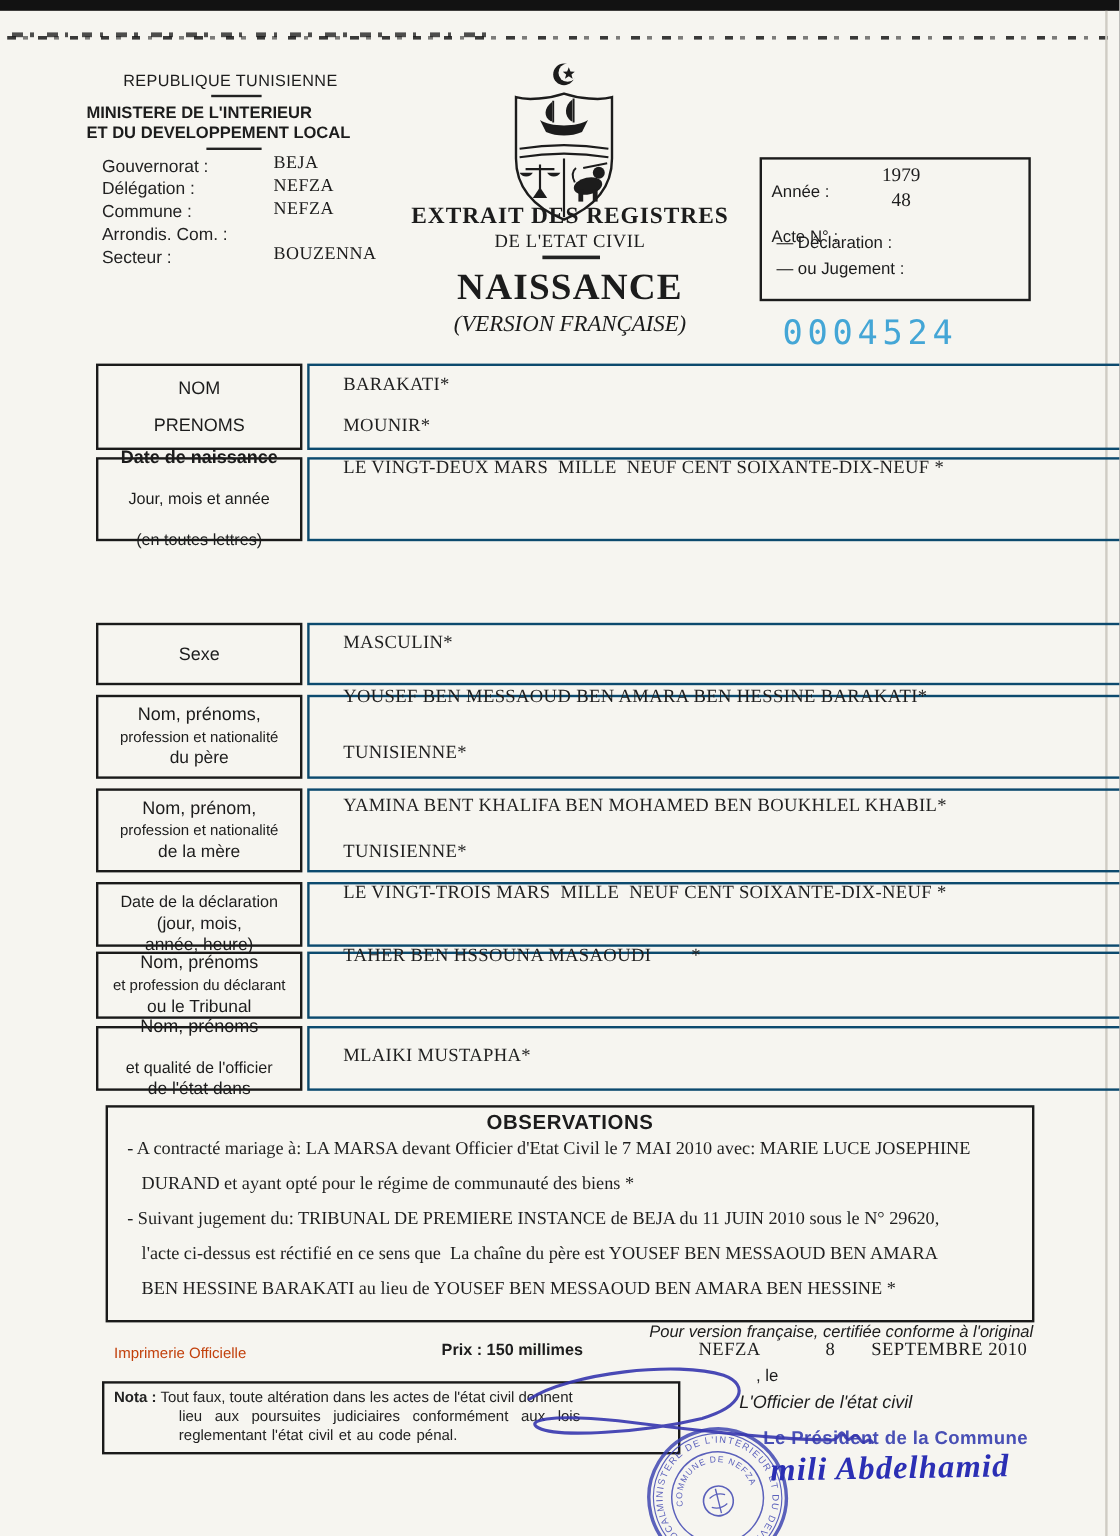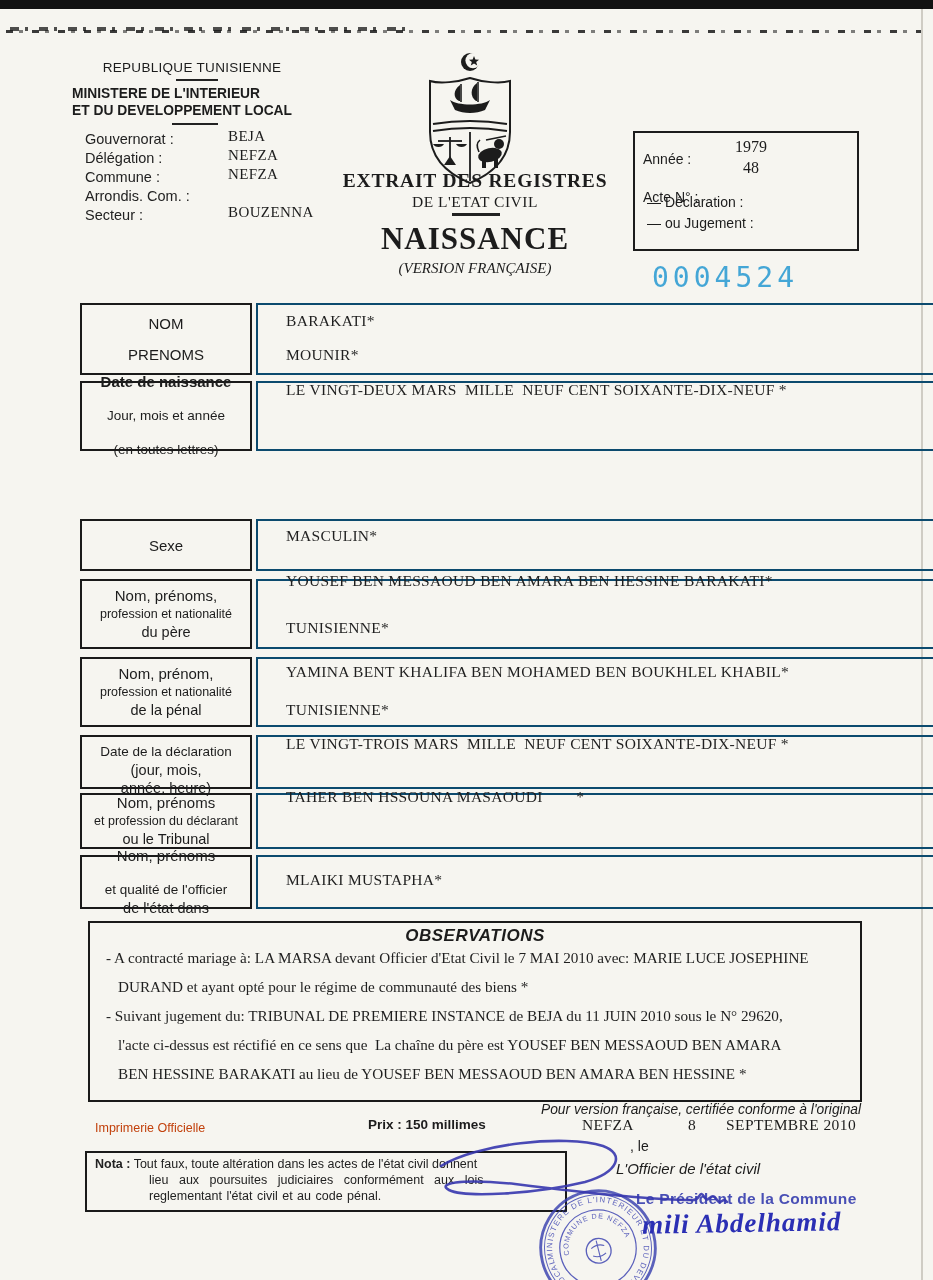--- a/index.html
+++ b/index.html
@@ -24,21 +24,21 @@
   .m1{top:86px;} .m2{top:103px;}
   .u2{left:172px;top:123px;width:46px;}
   .adm-label{left:85px;font-size:14.5px;color:#222;}
   .adm-value{left:228px;font-family:"Liberation Serif",serif;font-size:15px;letter-spacing:.4px;}
   
   .ctitle{left:330px;width:290px;text-align:center;font-family:"Liberation Serif",serif;}
   .ext1{top:170px;font-weight:700;font-size:19.5px;letter-spacing:.8px;}
   .ext2{top:193px;font-size:15.5px;letter-spacing:.5px;}
   .u3{left:452px;top:213px;width:48px;height:2.5px;}
   .doctype{top:221px;font-weight:800;font-size:31px;letter-spacing:1px;}
-  .subtitle{top:260px;font-style:italic;font-size:15px;}
+  .subtitle{top:260px;font-style:italic;font-size:19px;}
   
   .actbox{left:633px;top:131px;width:222px;height:116px;border:2px solid #1c1c1c;}
   .actbox span{position:absolute;}
   .ab-lbl{font-size:14px;}
   .ab-val{font-family:"Liberation Serif",serif;font-size:16px;}
   .serial{left:652px;top:261px;font-family:"DejaVu Sans Mono",monospace;font-size:28px;letter-spacing:4px;color:#44a6d6;}
   
   .row{position:absolute;left:80px;width:776px;}
   .lblbox{position:absolute;left:0;top:0;width:172px;height:100%;border:2.5px solid #1a1a1a;
     display:flex;flex-direction:column;align-items:center;justify-content:center;text-align:center;box-sizing:border-box;}
@@ -46,21 +46,21 @@
   .val{position:absolute;left:28px;font-family:"Liberation Serif",serif;font-size:15.5px;letter-spacing:.3px;color:#1f1f1f;white-space:pre;}
   .row1{top:303px;height:72px;} .row2{top:381px;height:70px;}
   .row3{top:461px;height:52px;} .row4{top:519px;height:52px;}
   .row5{top:579px;height:70px;} .row6{top:657px;height:70px;}
   .row7{top:735px;height:54px;} .row8{top:793px;height:56px;}
   .row9{top:855px;height:54px;}
   .l15{font-size:15px;} .l14{font-size:14.5px;} .l13{font-size:13.5px;margin-top:16px;} .l12{font-size:12.5px;}
   .fw6{font-weight:600;} .gap14{row-gap:14px;} .lh18 div{line-height:18px;}
   
   .obsbox{left:88px;top:921px;width:770px;height:177px;border:2.5px solid #1a1a1a;}
-  .obstitle{position:absolute;left:0;top:3px;width:100%;text-align:center;font-weight:700;font-style:italic;font-size:17px;letter-spacing:.5px;}
+  .obstitle{position:absolute;left:0;top:3px;width:100%;text-align:center;font-weight:700;font-size:17px;letter-spacing:.5px;}
   .obsline{position:absolute;font-family:"Liberation Serif",serif;font-size:15.2px;white-space:pre;color:#1e1e1e;}
   
   .certify{left:540px;top:1102px;width:322px;text-align:center;font-style:italic;font-size:13.8px;}
   .pd{font-family:"Liberation Serif",serif;font-size:15.5px;letter-spacing:.4px;}
   .pd-place{left:582px;top:1116px;} .pd-day{left:688px;top:1116px;} .pd-my{left:726px;top:1116px;}
   .imprimerie{left:95px;top:1121px;font-size:12.5px;color:#c2410c;}
   .prix{left:368px;top:1117px;font-size:13.5px;font-weight:600;}
   .le-label{left:630px;top:1138px;font-size:14px;}
   .officer{left:616px;top:1160px;font-style:italic;font-size:15px;}
   .notabox{left:85px;top:1151px;width:478px;height:57px;border:2px solid #1a1a1a;font-size:12.5px;line-height:15.5px;color:#222;}
@@ -184,21 +184,21 @@
     <div class="valbox">
       <div class="val" style="top:-9px">YOUSEF BEN MESSAOUD BEN AMARA BEN HESSINE BARAKATI*</div>
       <div class="val" style="top:38px">TUNISIENNE*</div>
     </div>
   </div>
 
   <div class="row row6">
     <div class="lblbox lh18">
       <div class="l15">Nom, prénom,</div>
       <div class="l12">profession et  nationalité</div>
-      <div class="l14">de la pénal</div>
+      <div class="l14">de la mère</div>
     </div>
     <div class="valbox">
       <div class="val" style="top:4px">YAMINA BENT KHALIFA BEN MOHAMED BEN BOUKHLEL KHABIL*</div>
       <div class="val" style="top:42px">TUNISIENNE*</div>
     </div>
   </div>
 
   <div class="row row7">
     <div class="lblbox lh18">
       <div class="l13">Date de la déclaration</div>

